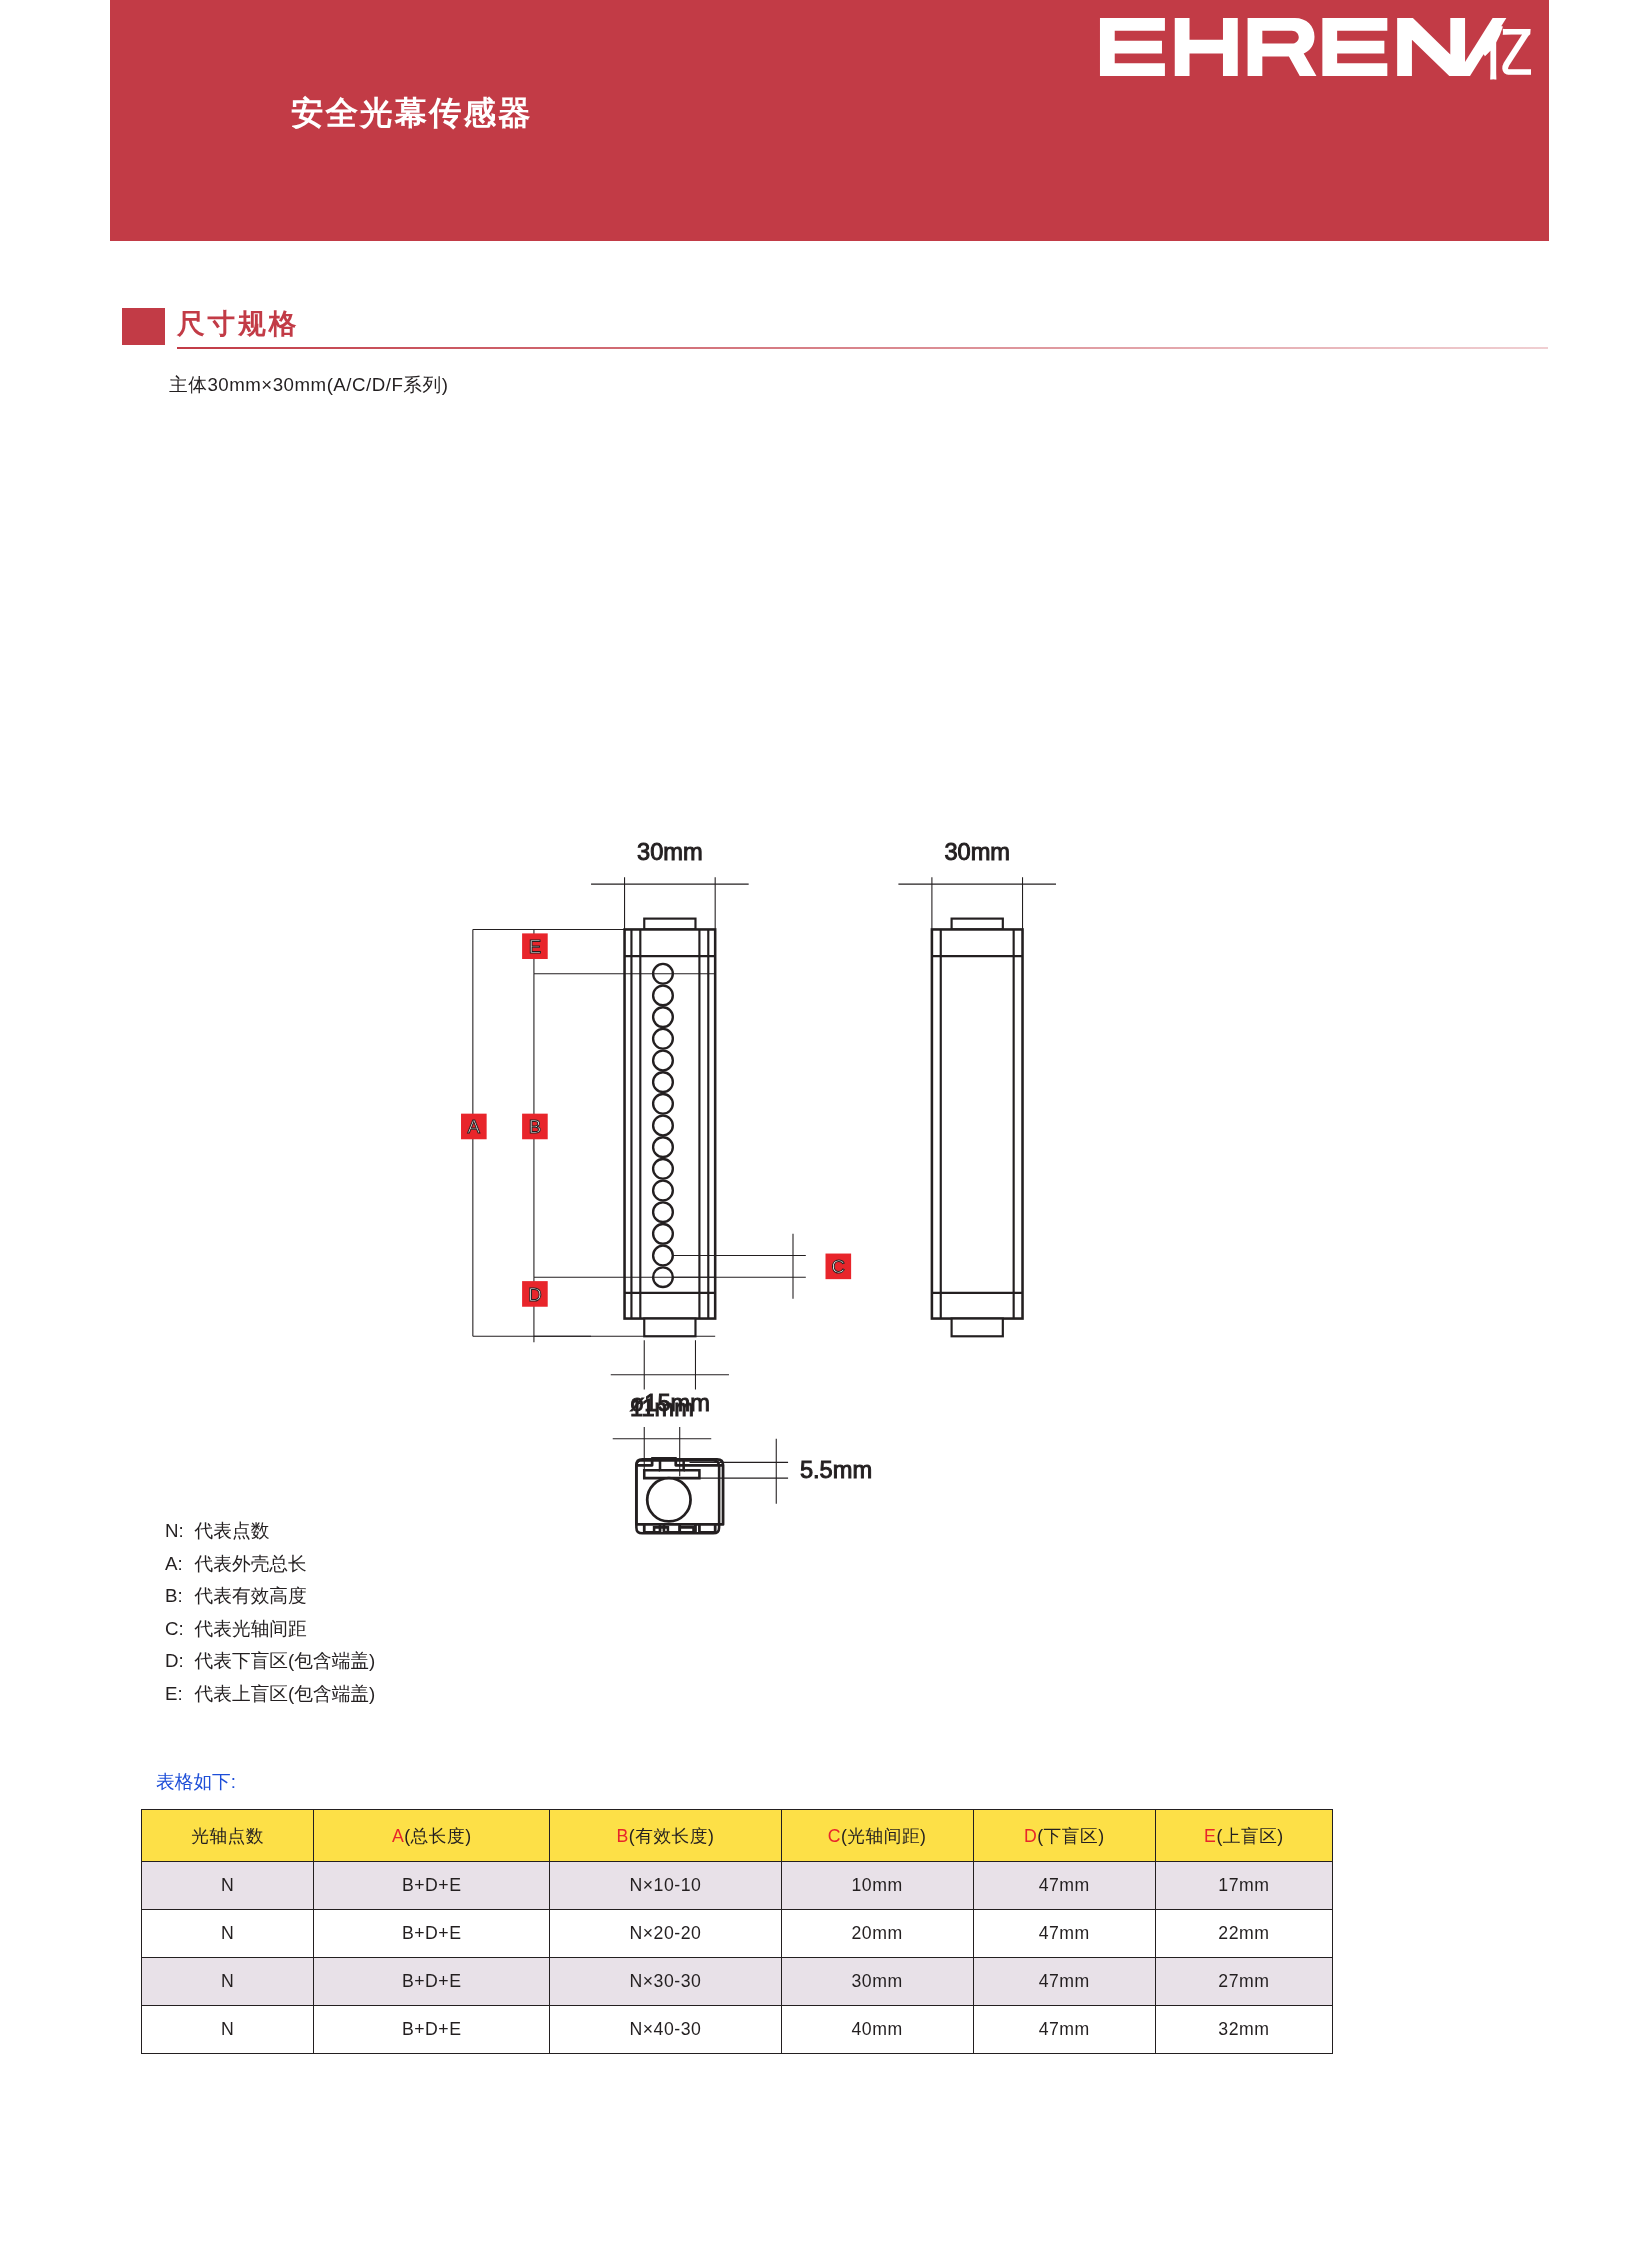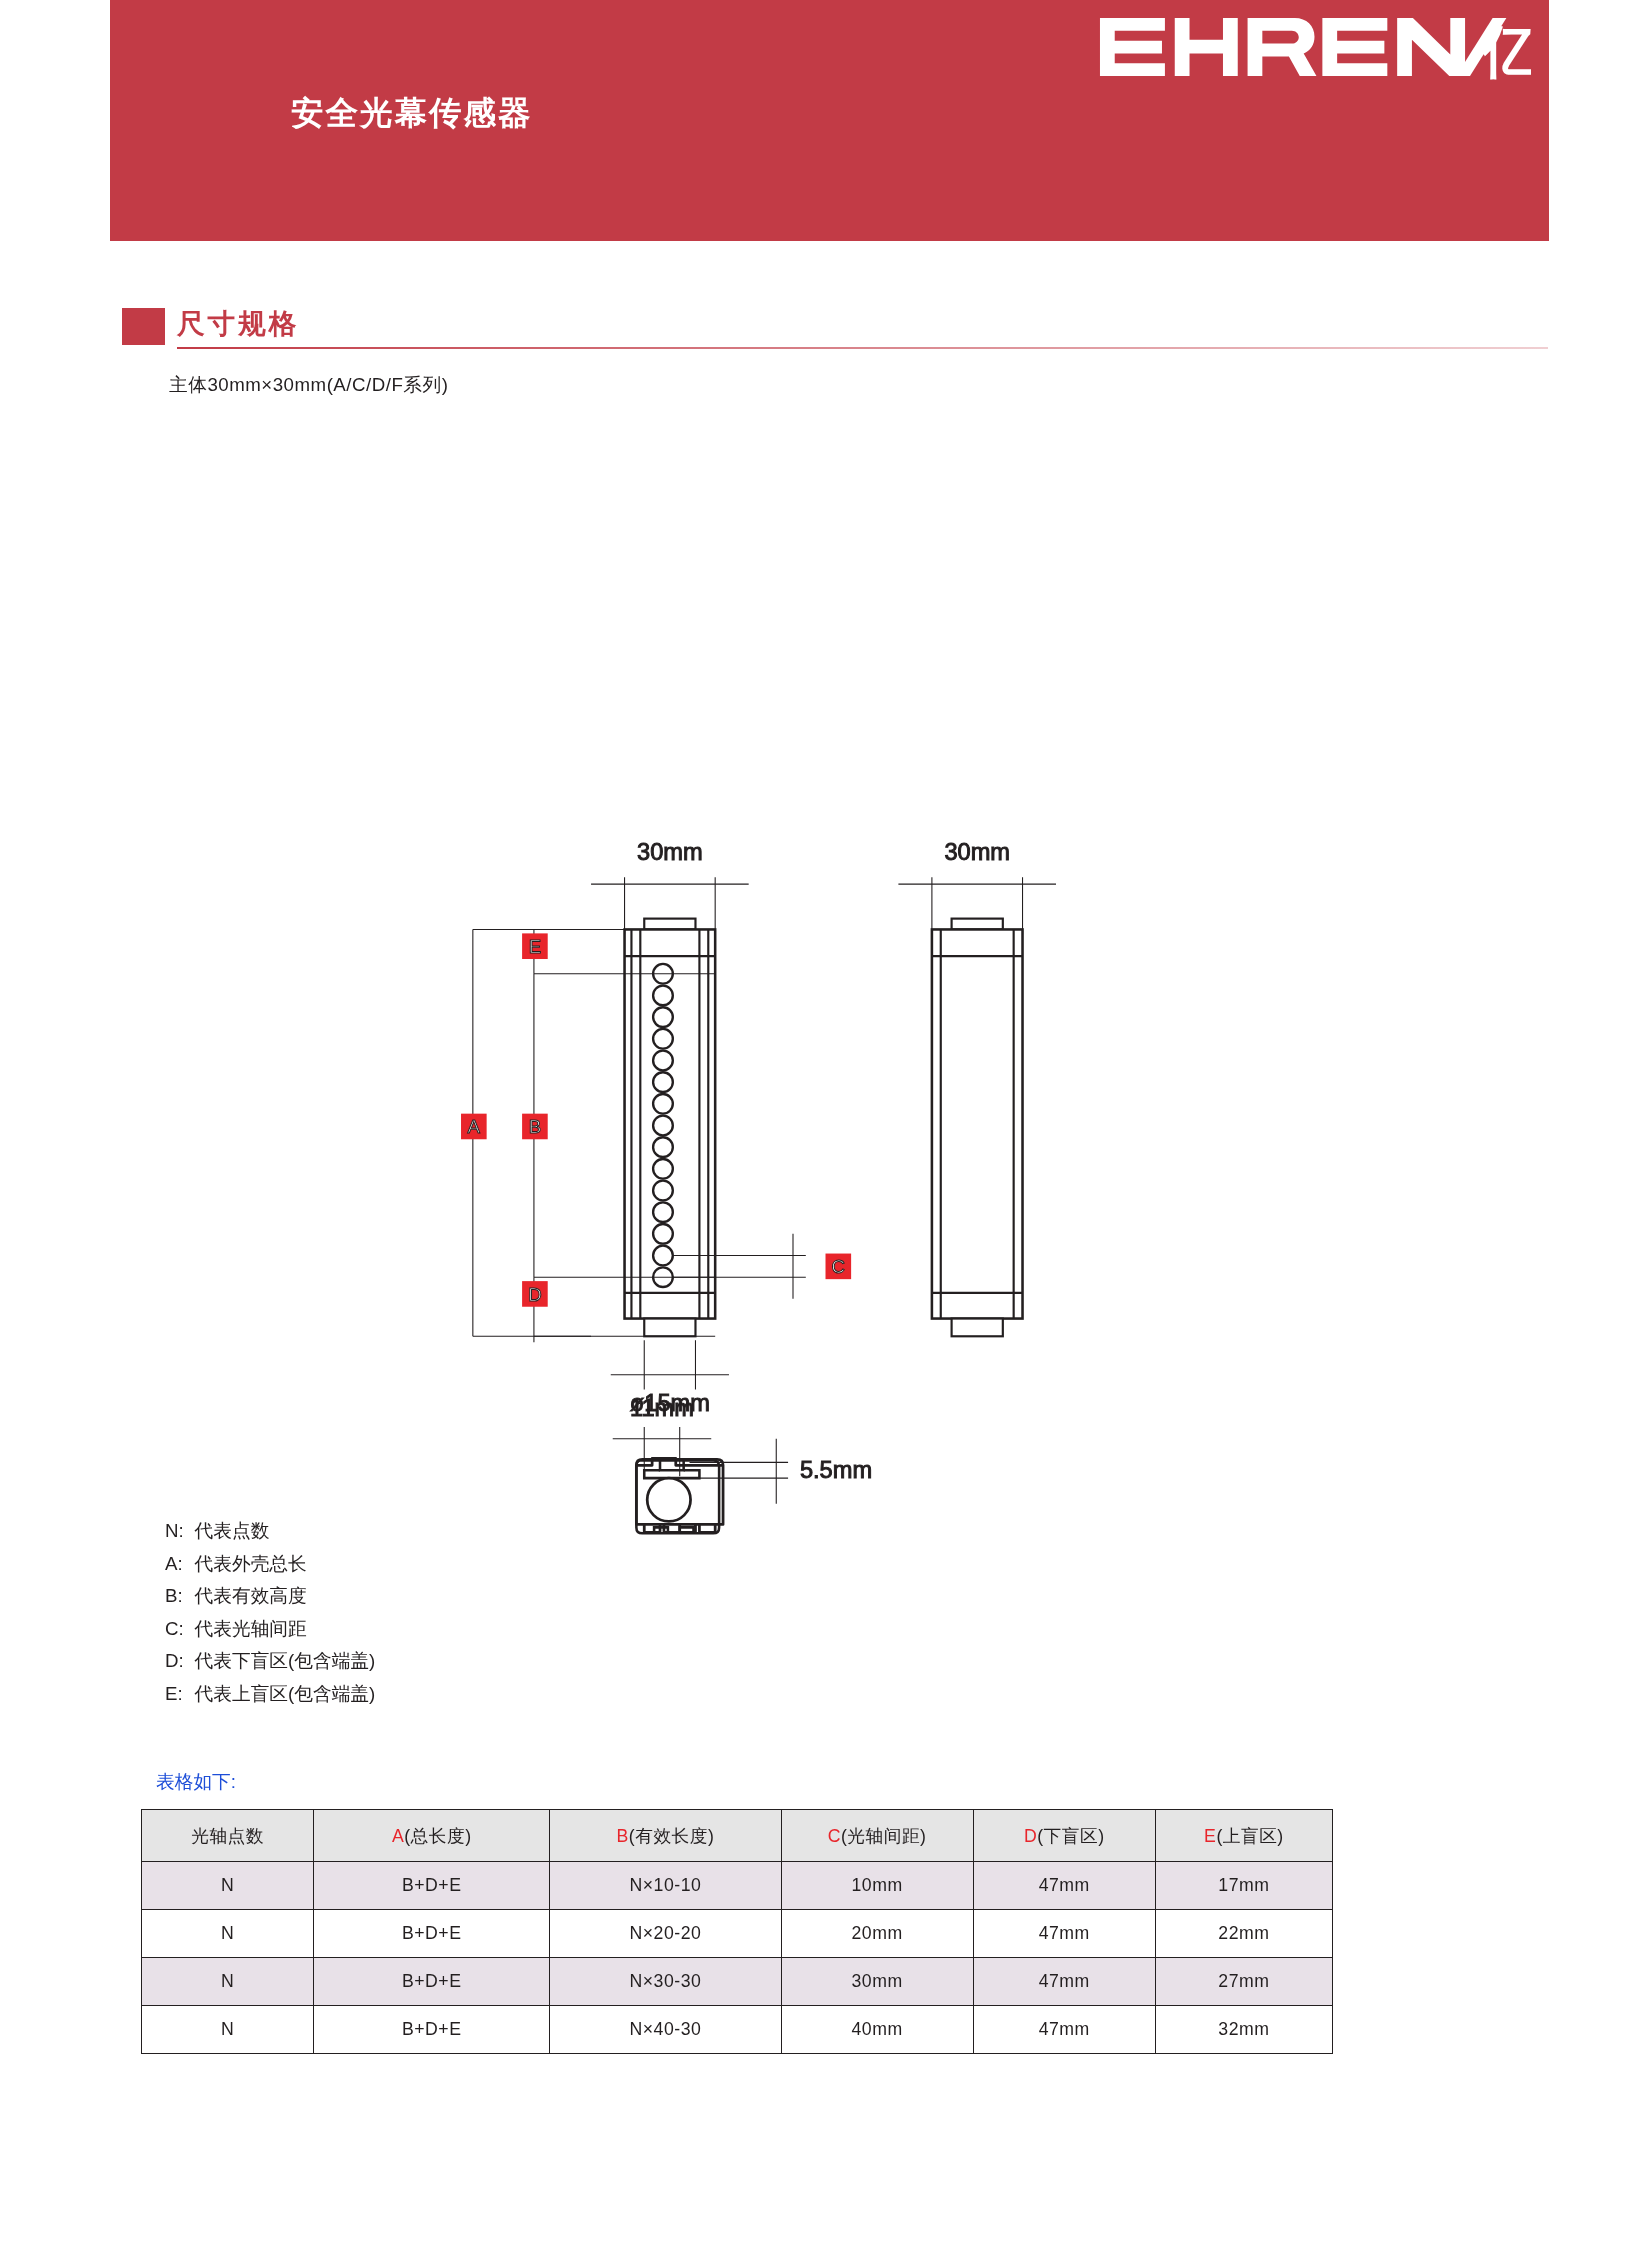--- a/index.html
+++ b/index.html
@@ -125,21 +125,21 @@
   }
   #spec-table th,
   #spec-table td {
     border: 1.5px solid #231f20;
     text-align: center;
     height: 45px;
     font-weight: normal;
     letter-spacing: 0.5px;
   }
   #spec-table thead th {
-    background: #e5e5e5;
+    background: #fde047;
     height: 49px;
   }
   #spec-table tbody tr.row-alt td {
     background: #e8e1e8;
   }
   #spec-table tbody tr.row-plain td {
     background: #ffffff;
   }
   #spec-table col.c0 { width: 172px; }
   #spec-table col.c1 { width: 236px; }

